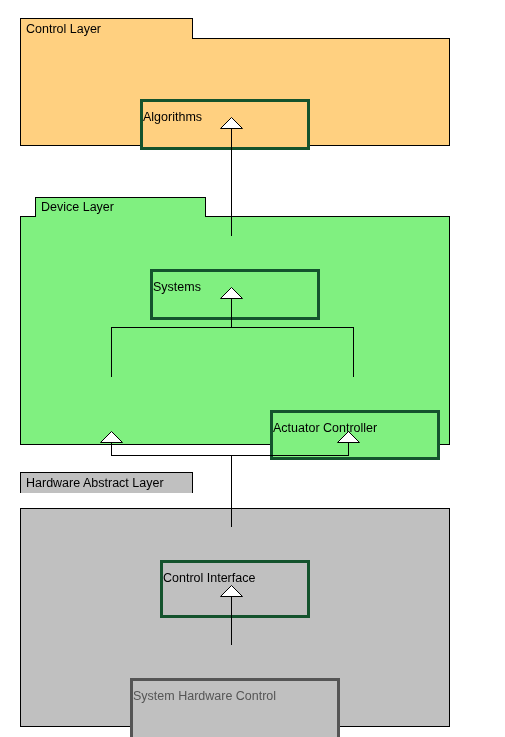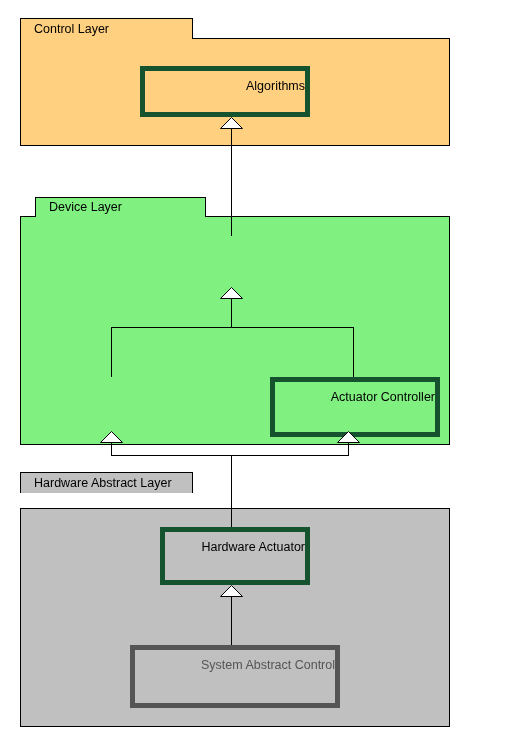--- a/index.html
+++ b/index.html
@@ -21,43 +21,44 @@
     background: #ffffff;
   }
   
   .pkg-tab {
     position: absolute;
     box-sizing: border-box;
     border: 1px solid #000000;
     border-bottom: none;
     display: flex;
     align-items: center;
-    padding-left: 13px;
+    padding-left: 5px;
     font-size: 12.5px;
     line-height: 1;
     color: #000000;
     white-space: nowrap;
   }
   .pkg-body {
     position: absolute;
     box-sizing: border-box;
     border: 1px solid #000000;
   }
   
   .node {
     position: absolute;
     box-sizing: border-box;
-    border: 5px solid #14532d;
+    border: 3px solid #14532d;
     display: flex;
-    justify-content: flex-end;
+    justify-content: flex-start;
     padding-top: 9px;
     font-size: 12.5px;
     line-height: 1.1;
     color: #000000;
     white-space: nowrap;
+    margin-top: 33px;
   }
   .node.muted {
     border-color: #555555;
     color: #555555;
   }
   
   .edge-v {
     position: absolute;
     width: 1px;
     background: #000000;
@@ -87,37 +88,40 @@
 
   <div class="node" style="left:140px; top:66px; width:170px; height:51px; background:#ffd080;">
     <span>Algorithms</span>
   </div>
 
   <div class="pkg-body" style="left:20px; top:216px; width:430px; height:229px; background:#80f080;"></div>
   <div class="pkg-tab" style="left:35px; top:197px; width:171px; height:20px; background:#80f080;">
     <span>Device Layer</span>
   </div>
 
+  <div class="node" style="left:150px; top:236px; width:170px; height:51px; background:#80f080;">
+    <span>Systems</span>
+  </div>
 
 
-  <div class="node" style="left:270px; top:377px; width:170px; height:60px; background:#80f080;">
+  <div class="node" style="left:270px; top:377px; width:170px; height:50px; background:#80f080;">
     <span>Actuator Controller</span>
   </div>
 
   <div class="pkg-body" style="left:20px; top:508px; width:430px; height:219px; background:#c0c0c0;"></div>
   <div class="pkg-tab" style="left:20px; top:472px; width:173px; height:21px; background:#c0c0c0;">
     <span>Hardware Abstract Layer</span>
   </div>
 
   <div class="node" style="left:160px; top:527px; width:150px; height:58px; background:#c0c0c0;">
-    <span>Hardware Actuator</span>
+    <span>Control Interface</span>
   </div>
 
   <div class="node muted" style="left:130px; top:645px; width:210px; height:63px; background:#c0c0c0;">
-    <span>System Abstract Control</span>
+    <span>System Hardware Control</span>
   </div>
 
   <div class="edge-v" style="left:231px; top:128px; height:108px;"></div>
   <div class="tri" style="left:220px; top:117px;">
     <svg width="23" height="12" viewBox="0 0 23 12">
       <polygon points="11.5,0.5 22.5,11.5 0.5,11.5" fill="#ffffff" stroke="#000000" stroke-width="1"></polygon>
     </svg>
   </div>
 
   <div class="edge-v" style="left:231px; top:298px; height:30px;"></div>

